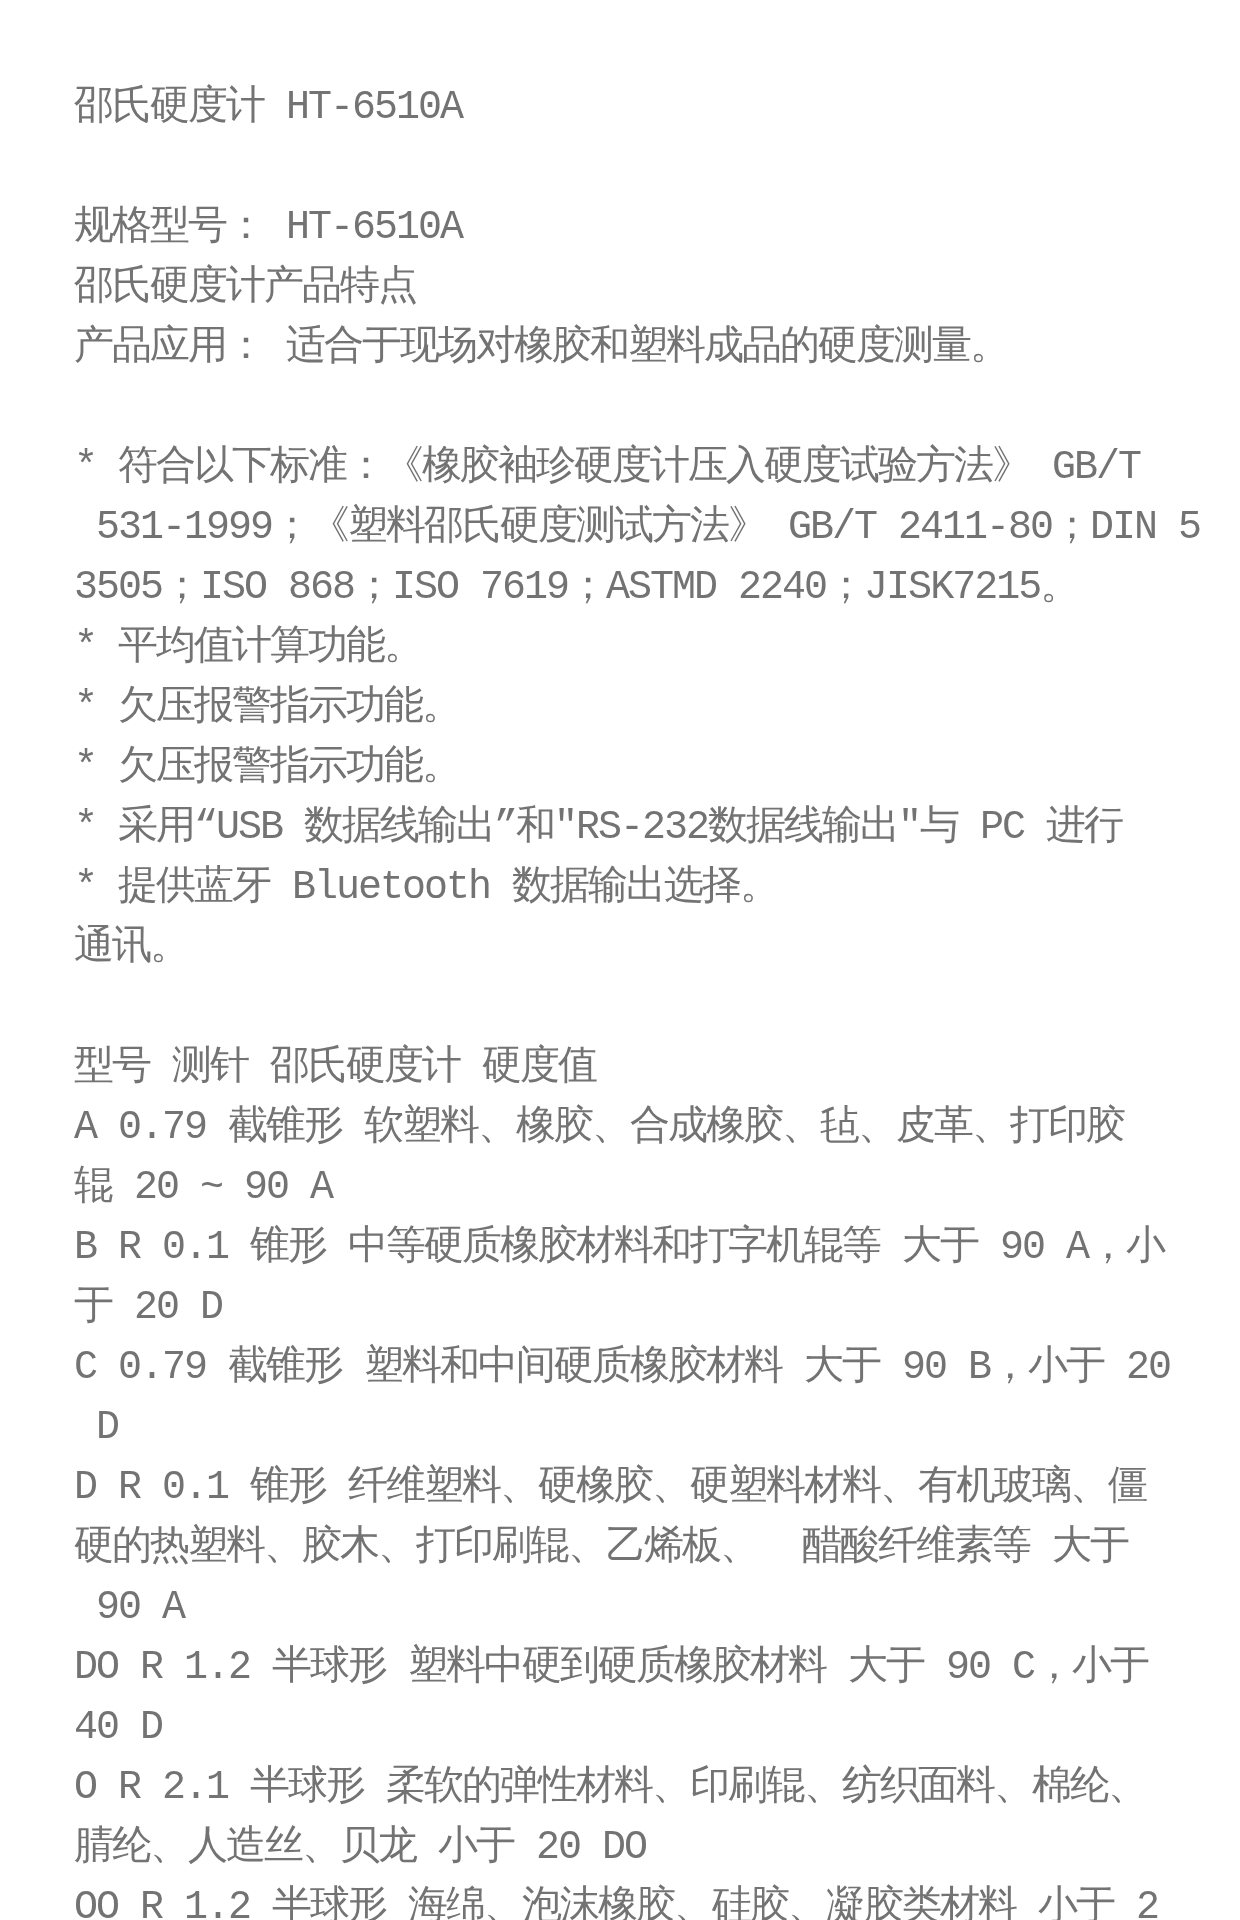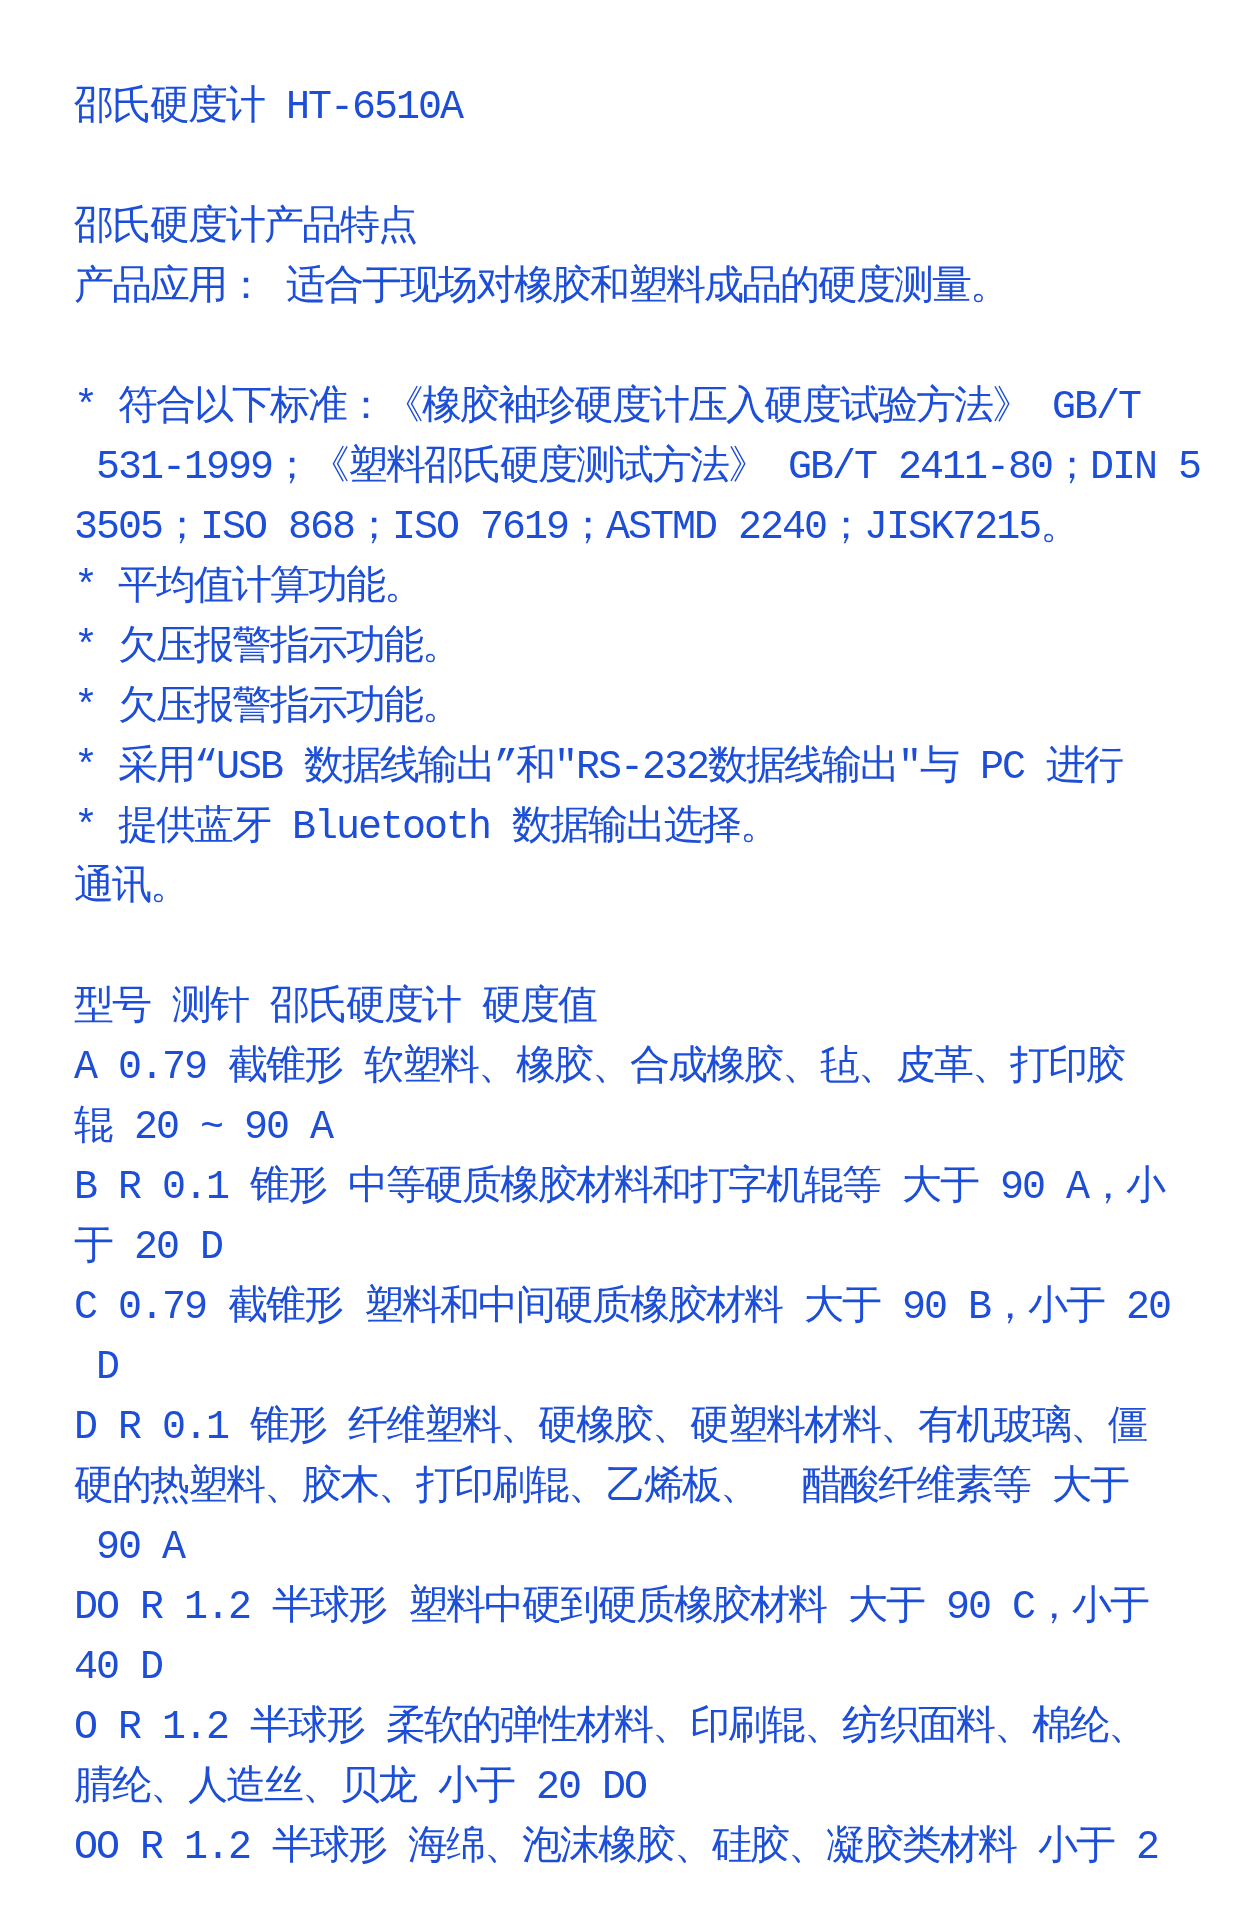--- a/index.html
+++ b/index.html
@@ -32,25 +32,26 @@
       white-space: pre;
       overflow: visible;
     }
     .blank {
       height: 60px;
     }
   </style>
 </head>
 <body style="background: rgb(255, 255, 255);">
 
-<div class="page" style="color: #1d4ed8;">
+<div class="page" style="color: #737373;">
 
   <div class="ln">邵氏硬度计 HT-6510A</div>
   <div class="blank"></div>
 
+  <div class="ln">规格型号： HT-6510A</div>
   <div class="ln">邵氏硬度计产品特点</div>
   <div class="ln">产品应用： 适合于现场对橡胶和塑料成品的硬度测量。</div>
   <div class="blank"></div>
 
   <div>
     <div class="ln">* 符合以下标准：《橡胶袖珍硬度计压入硬度试验方法》 GB/T</div>
     <div class="ln"> 531-1999；《塑料邵氏硬度测试方法》 GB/T 2411-80；DIN 5</div>
     <div class="ln">3505；ISO 868；ISO 7619；ASTMD 2240；JISK7215。</div>
     <div class="ln">* 平均值计算功能。</div>
     <div class="ln">* 欠压报警指示功能。</div>
@@ -67,18 +68,18 @@
     <div class="ln">辊 20 ~ 90 A</div>
     <div class="ln">B R 0.1 锥形 中等硬质橡胶材料和打字机辊等 大于 90 A，小</div>
     <div class="ln">于 20 D</div>
     <div class="ln">C 0.79 截锥形 塑料和中间硬质橡胶材料 大于 90 B，小于 20</div>
     <div class="ln"> D</div>
     <div class="ln">D R 0.1 锥形 纤维塑料、硬橡胶、硬塑料材料、有机玻璃、僵</div>
     <div class="ln">硬的热塑料、胶木、打印刷辊、乙烯板、  醋酸纤维素等 大于</div>
     <div class="ln"> 90 A</div>
     <div class="ln">DO R 1.2 半球形 塑料中硬到硬质橡胶材料 大于 90 C，小于</div>
     <div class="ln">40 D</div>
-    <div class="ln">O R 1.2 半球形 柔软的弹性材料、印刷辊、纺织面料、棉纶、</div>
+    <div class="ln">O R 2.1 半球形 柔软的弹性材料、印刷辊、纺织面料、棉纶、</div>
     <div class="ln">腈纶、人造丝、贝龙 小于 20 DO</div>
     <div class="ln">OO R 1.2 半球形 海绵、泡沫橡胶、硅胶、凝胶类材料 小于 2</div>
   </div>
 
 </div>
 
 </body></html>

